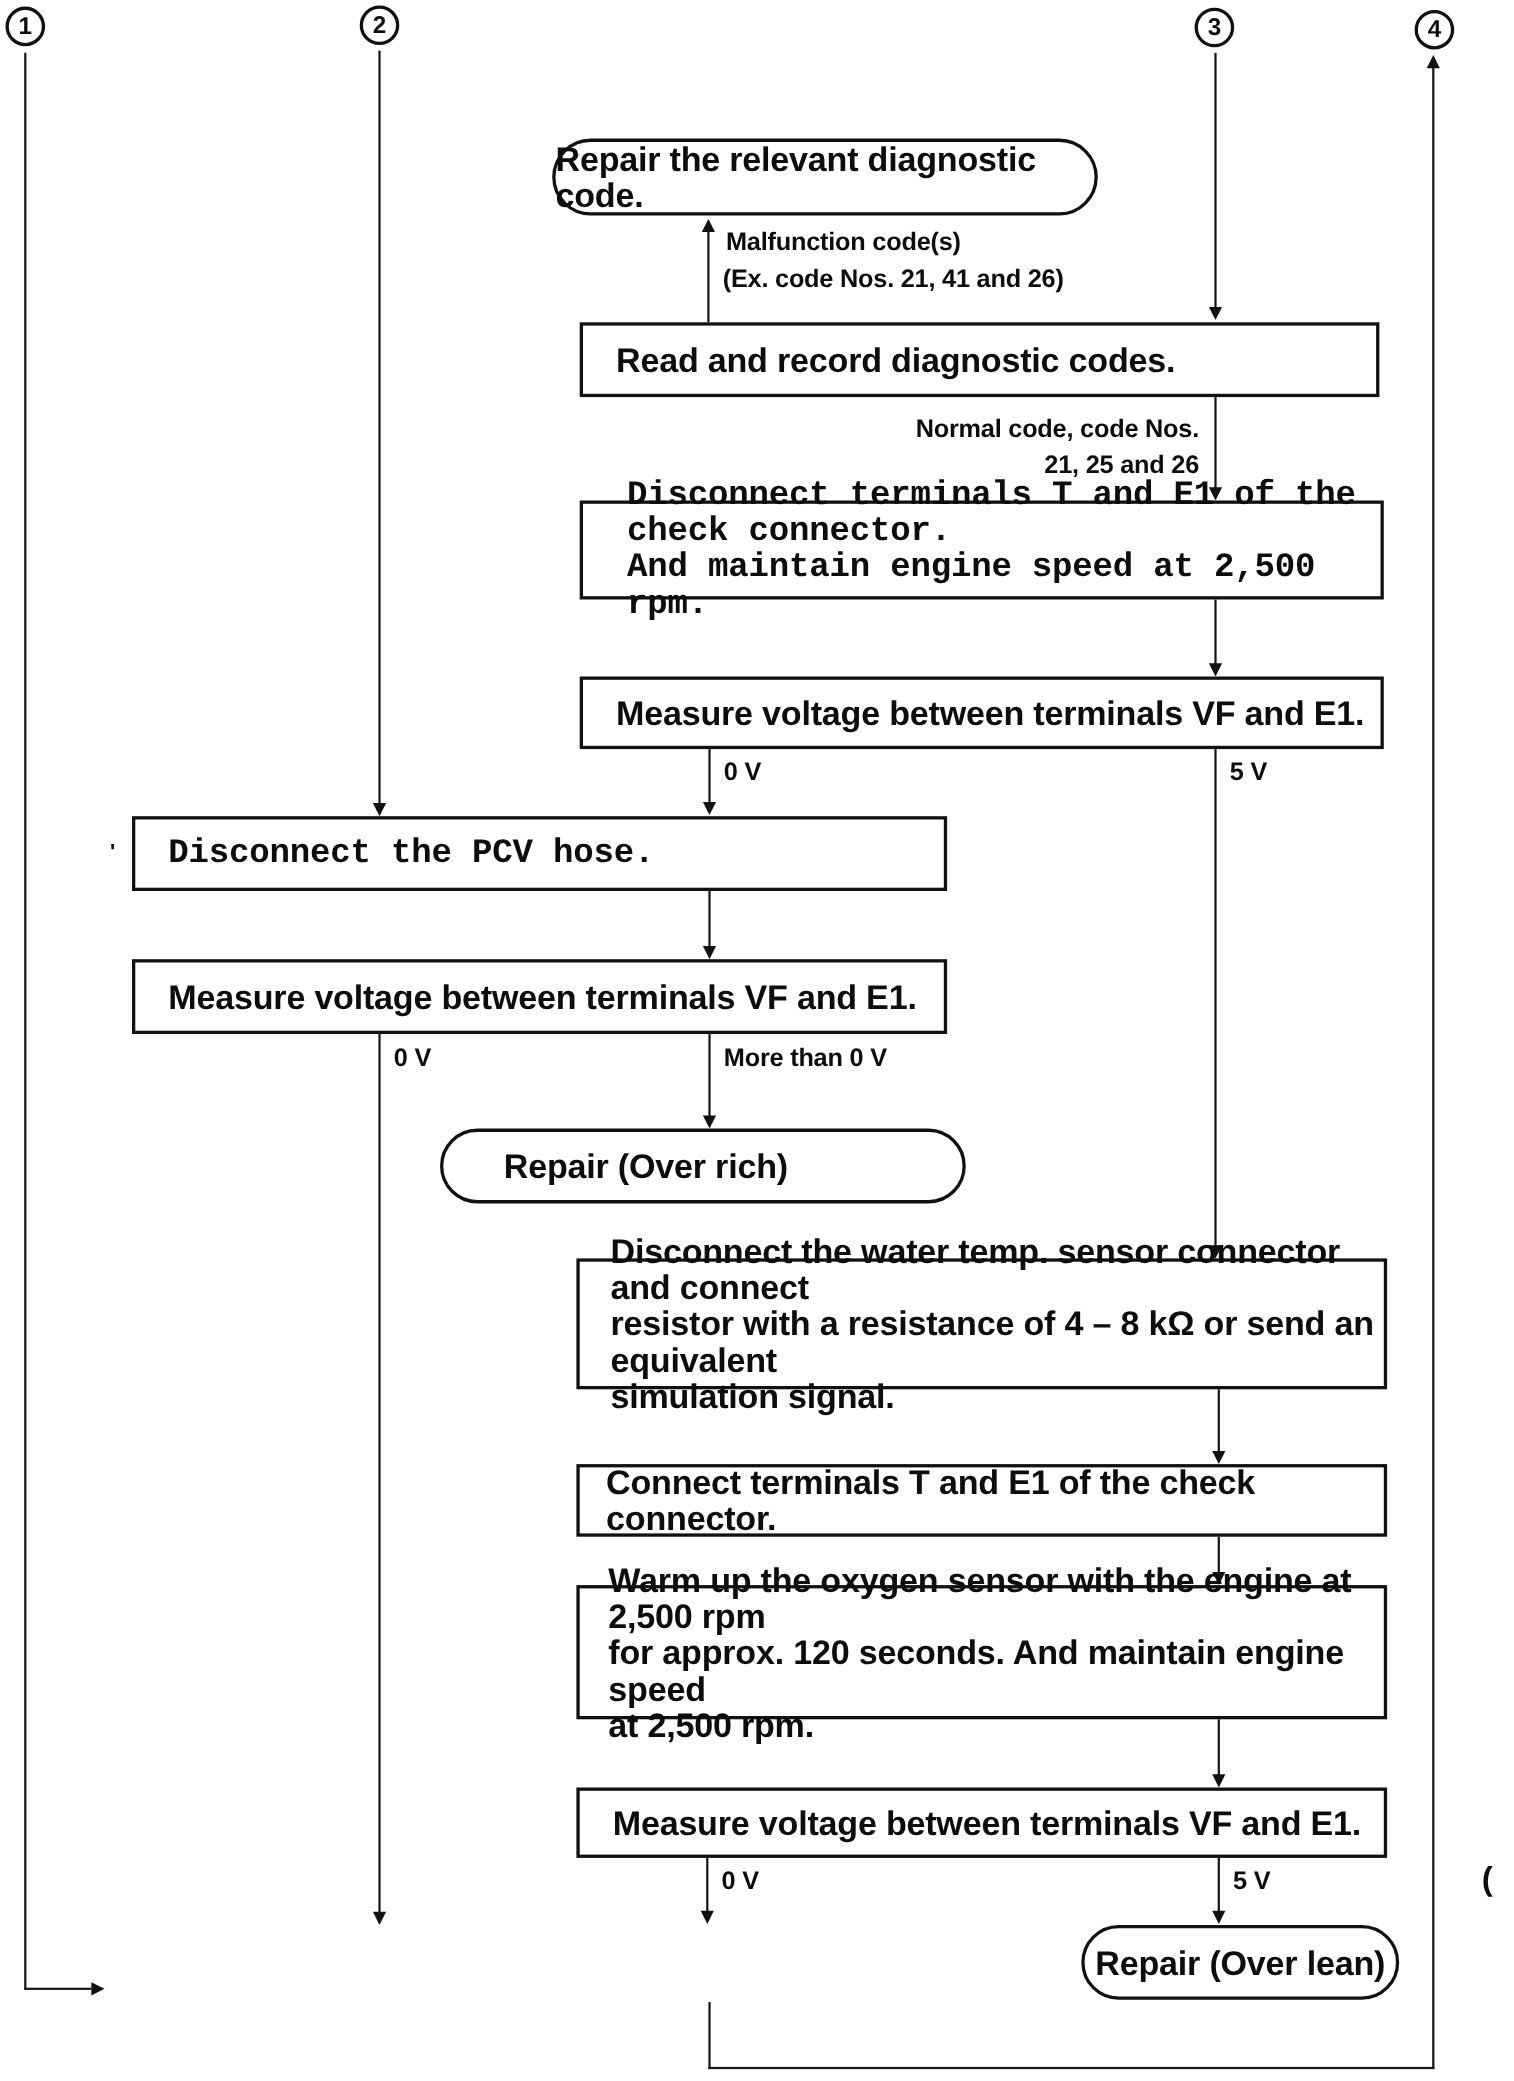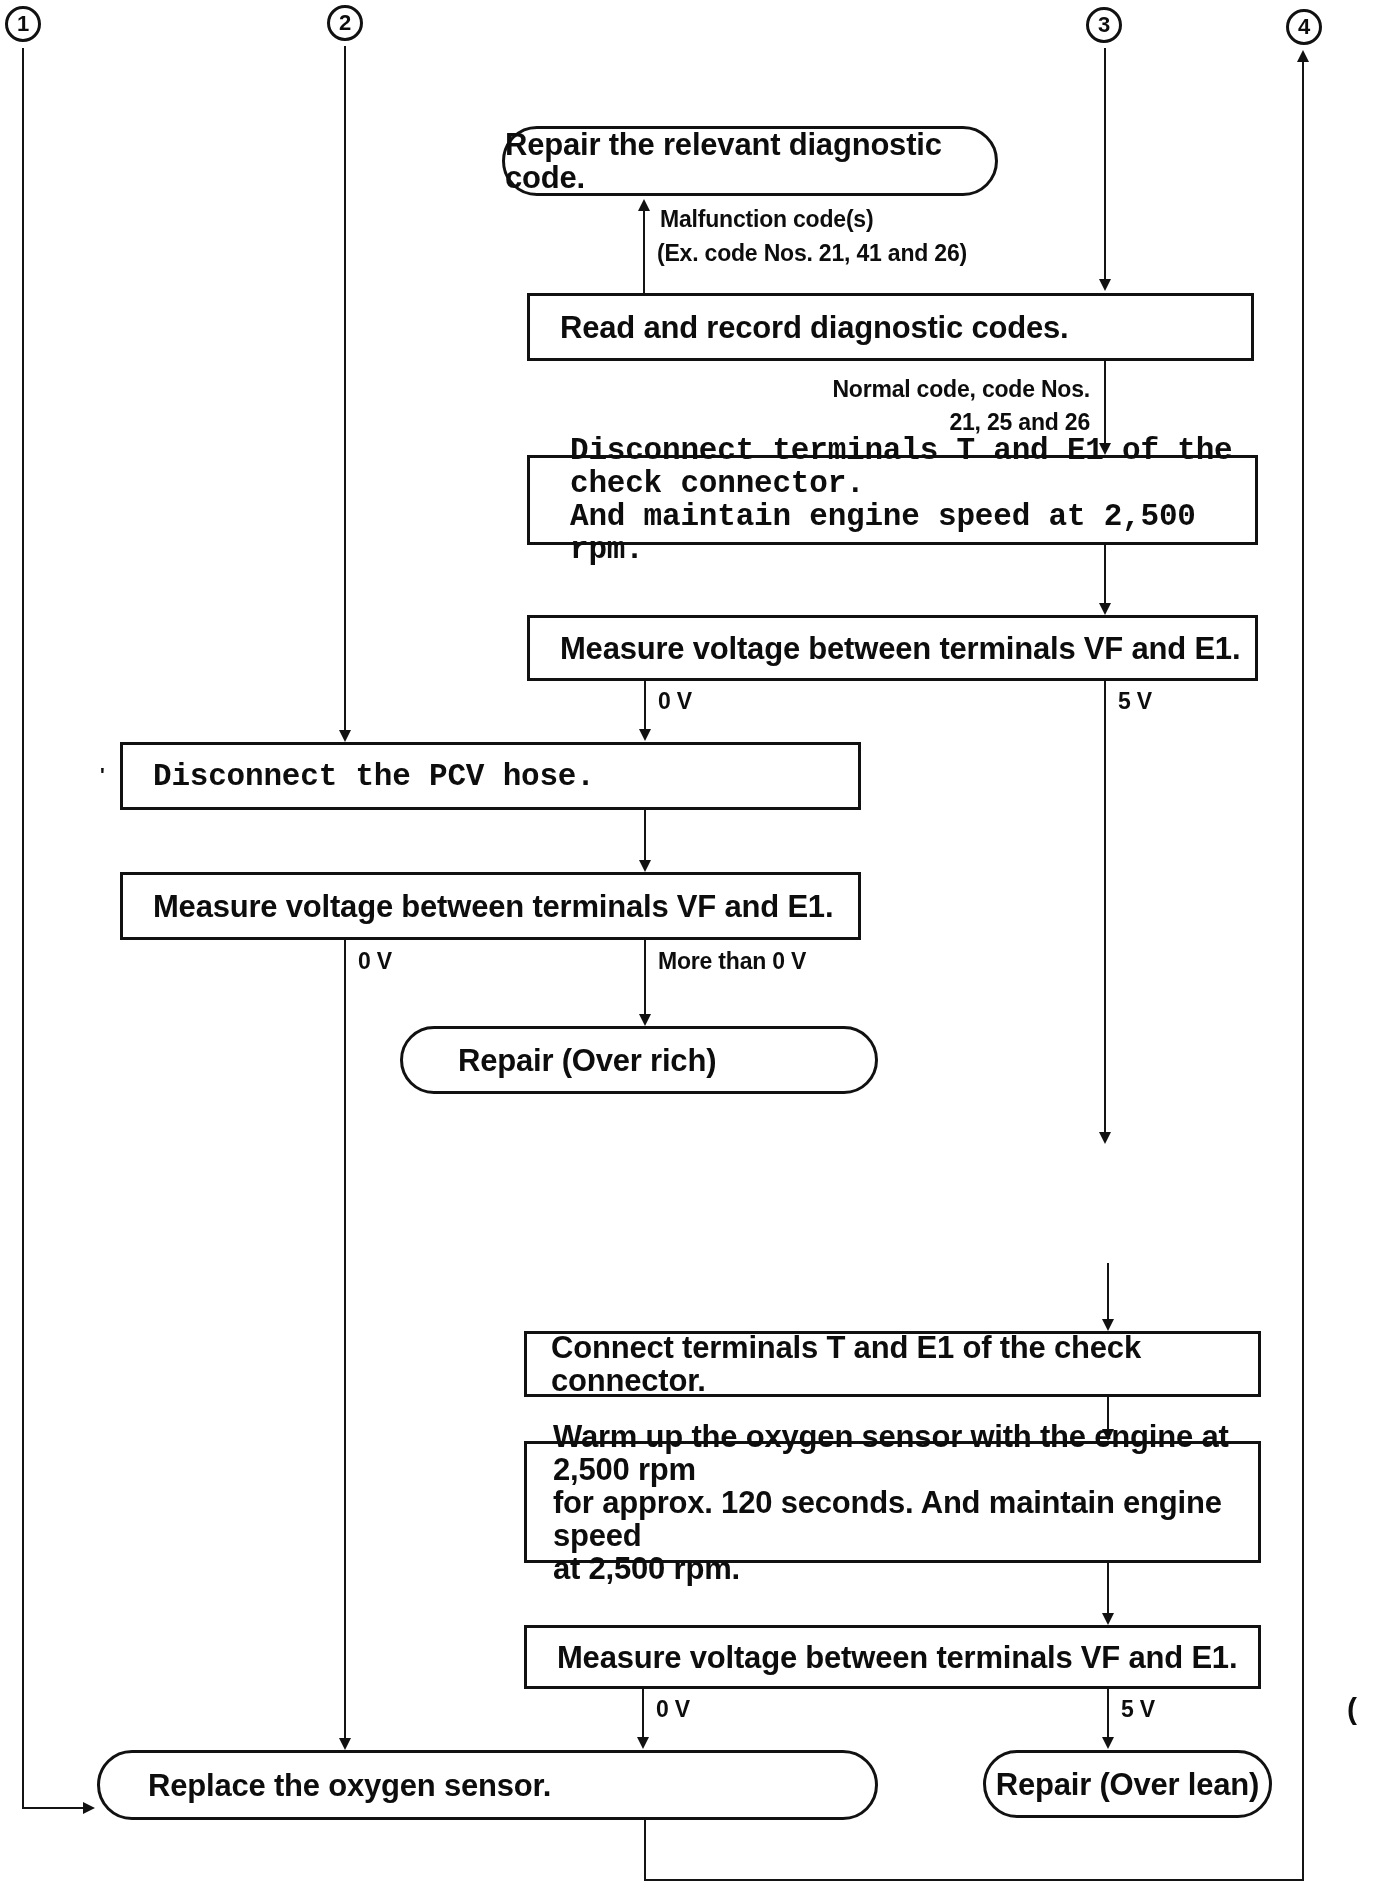--- a/index.html
+++ b/index.html
@@ -144,20 +144,25 @@
   <div class="lbl" style="left:358px;top:948px;">0 V</div>
 
   <div class="vline" style="left:644px;top:940px;height:76px;"></div>
   <div class="arr down" style="left:639px;top:1014px;"></div>
   <div class="lbl" style="left:658px;top:948px;">More than 0 V</div>
 
   <div class="box rounded" style="left:400px;top:1026px;width:478px;height:68px;padding-left:55px;">
     <span>Repair (Over rich)</span>
   </div>
 
+  <div class="box" style="left:524px;top:1144px;width:737px;height:119px;padding-left:28px;">
+    <span>Disconnect the water temp. sensor connector and connect
+resistor with a resistance of 4 – 8 kΩ or send an equivalent
+simulation signal.</span>
+  </div>
 
   <div class="vline" style="left:1107px;top:1263px;height:58px;"></div>
   <div class="arr down" style="left:1102px;top:1319px;"></div>
 
   <div class="box" style="left:524px;top:1331px;width:737px;height:66px;padding-left:24px;">
     <span>Connect terminals T and E1 of the check connector.</span>
   </div>
 
   <div class="vline" style="left:1107px;top:1397px;height:34px;"></div>
   <div class="arr down" style="left:1102px;top:1429px;"></div>
@@ -176,23 +181,20 @@
   </div>
 
   <div class="vline" style="left:642px;top:1689px;height:50px;"></div>
   <div class="arr down" style="left:637px;top:1737px;"></div>
   <div class="lbl" style="left:656px;top:1696px;">0 V</div>
 
   <div class="vline" style="left:1107px;top:1689px;height:50px;"></div>
   <div class="arr down" style="left:1102px;top:1737px;"></div>
   <div class="lbl" style="left:1121px;top:1696px;">5 V</div>
 
-  <div class="box rounded" style="left:97px;top:1750px;width:781px;height:70px;padding-left:48px;">
-    <span>Replace the oxygen sensor.</span>
-  </div>
 
   <div class="box rounded centered" style="left:983px;top:1750px;width:289px;height:68px;">
     <span>Repair (Over lean)</span>
   </div>
 
   <div class="vline" style="left:644px;top:1820px;height:61px;"></div>
   <div class="hline" style="left:644px;top:1879px;width:660px;"></div>
 
   <div class="stray" style="left:1347px;top:1692px;font-size:30px;">(</div>
 

